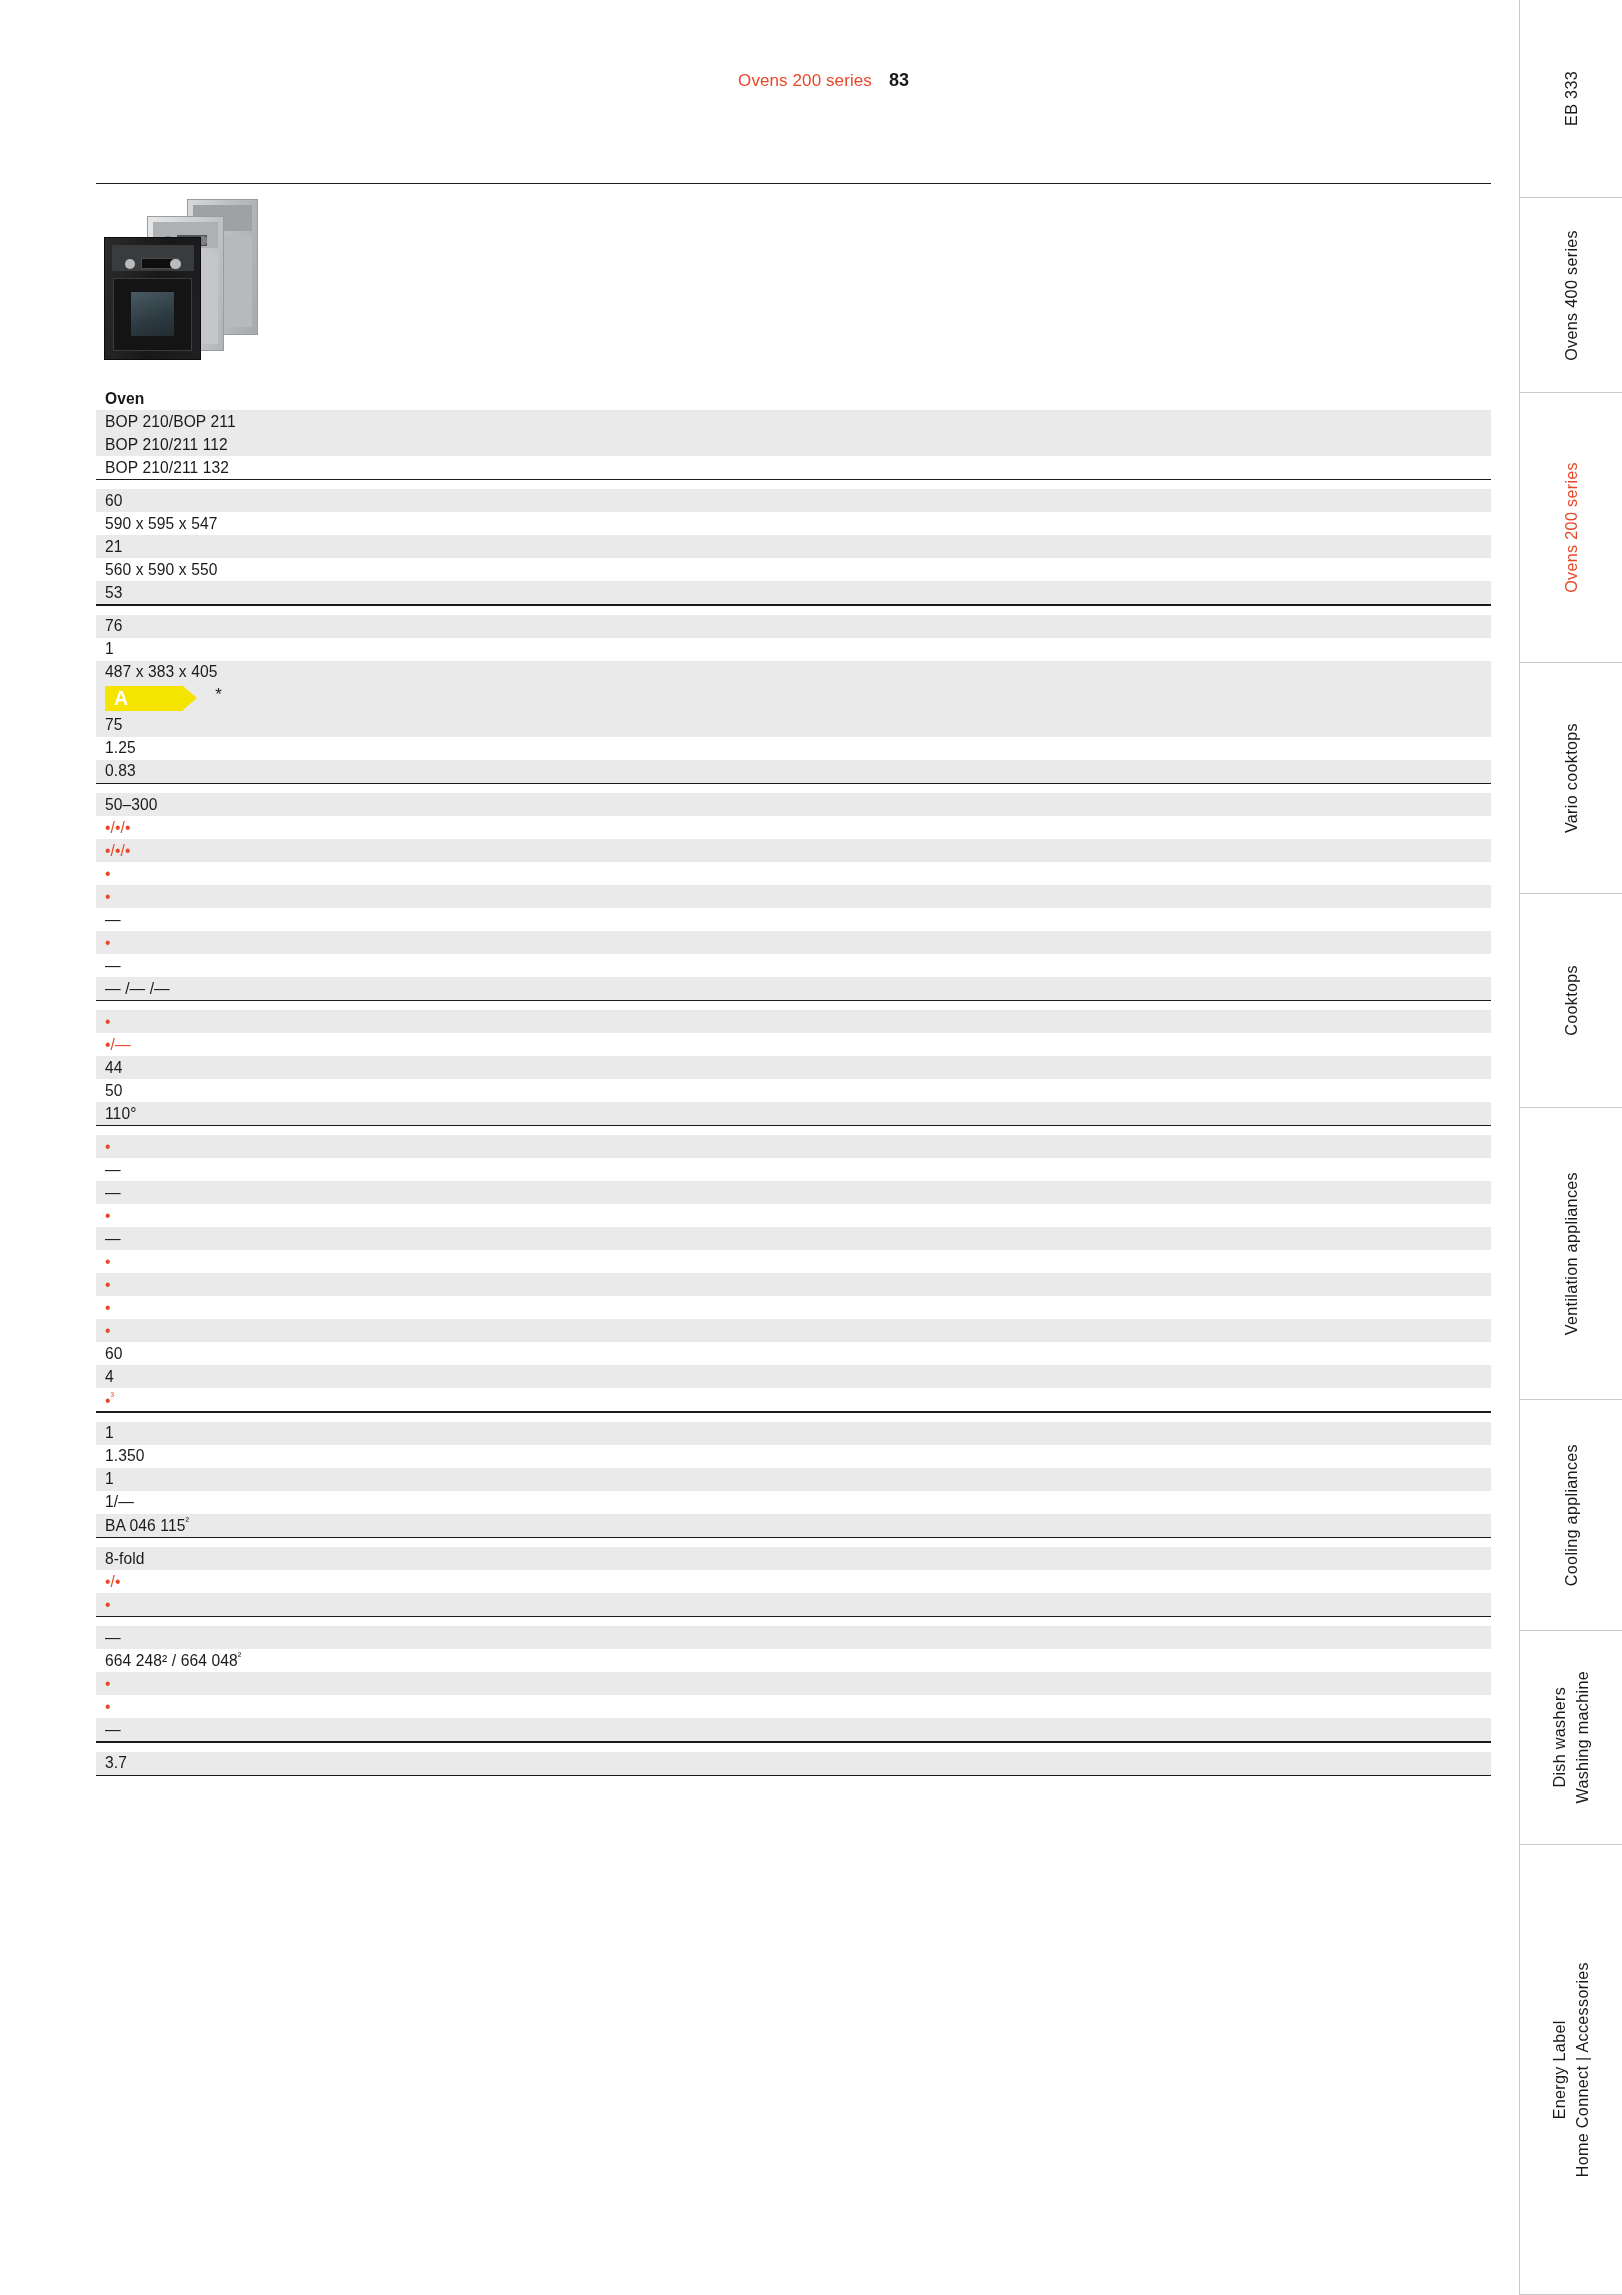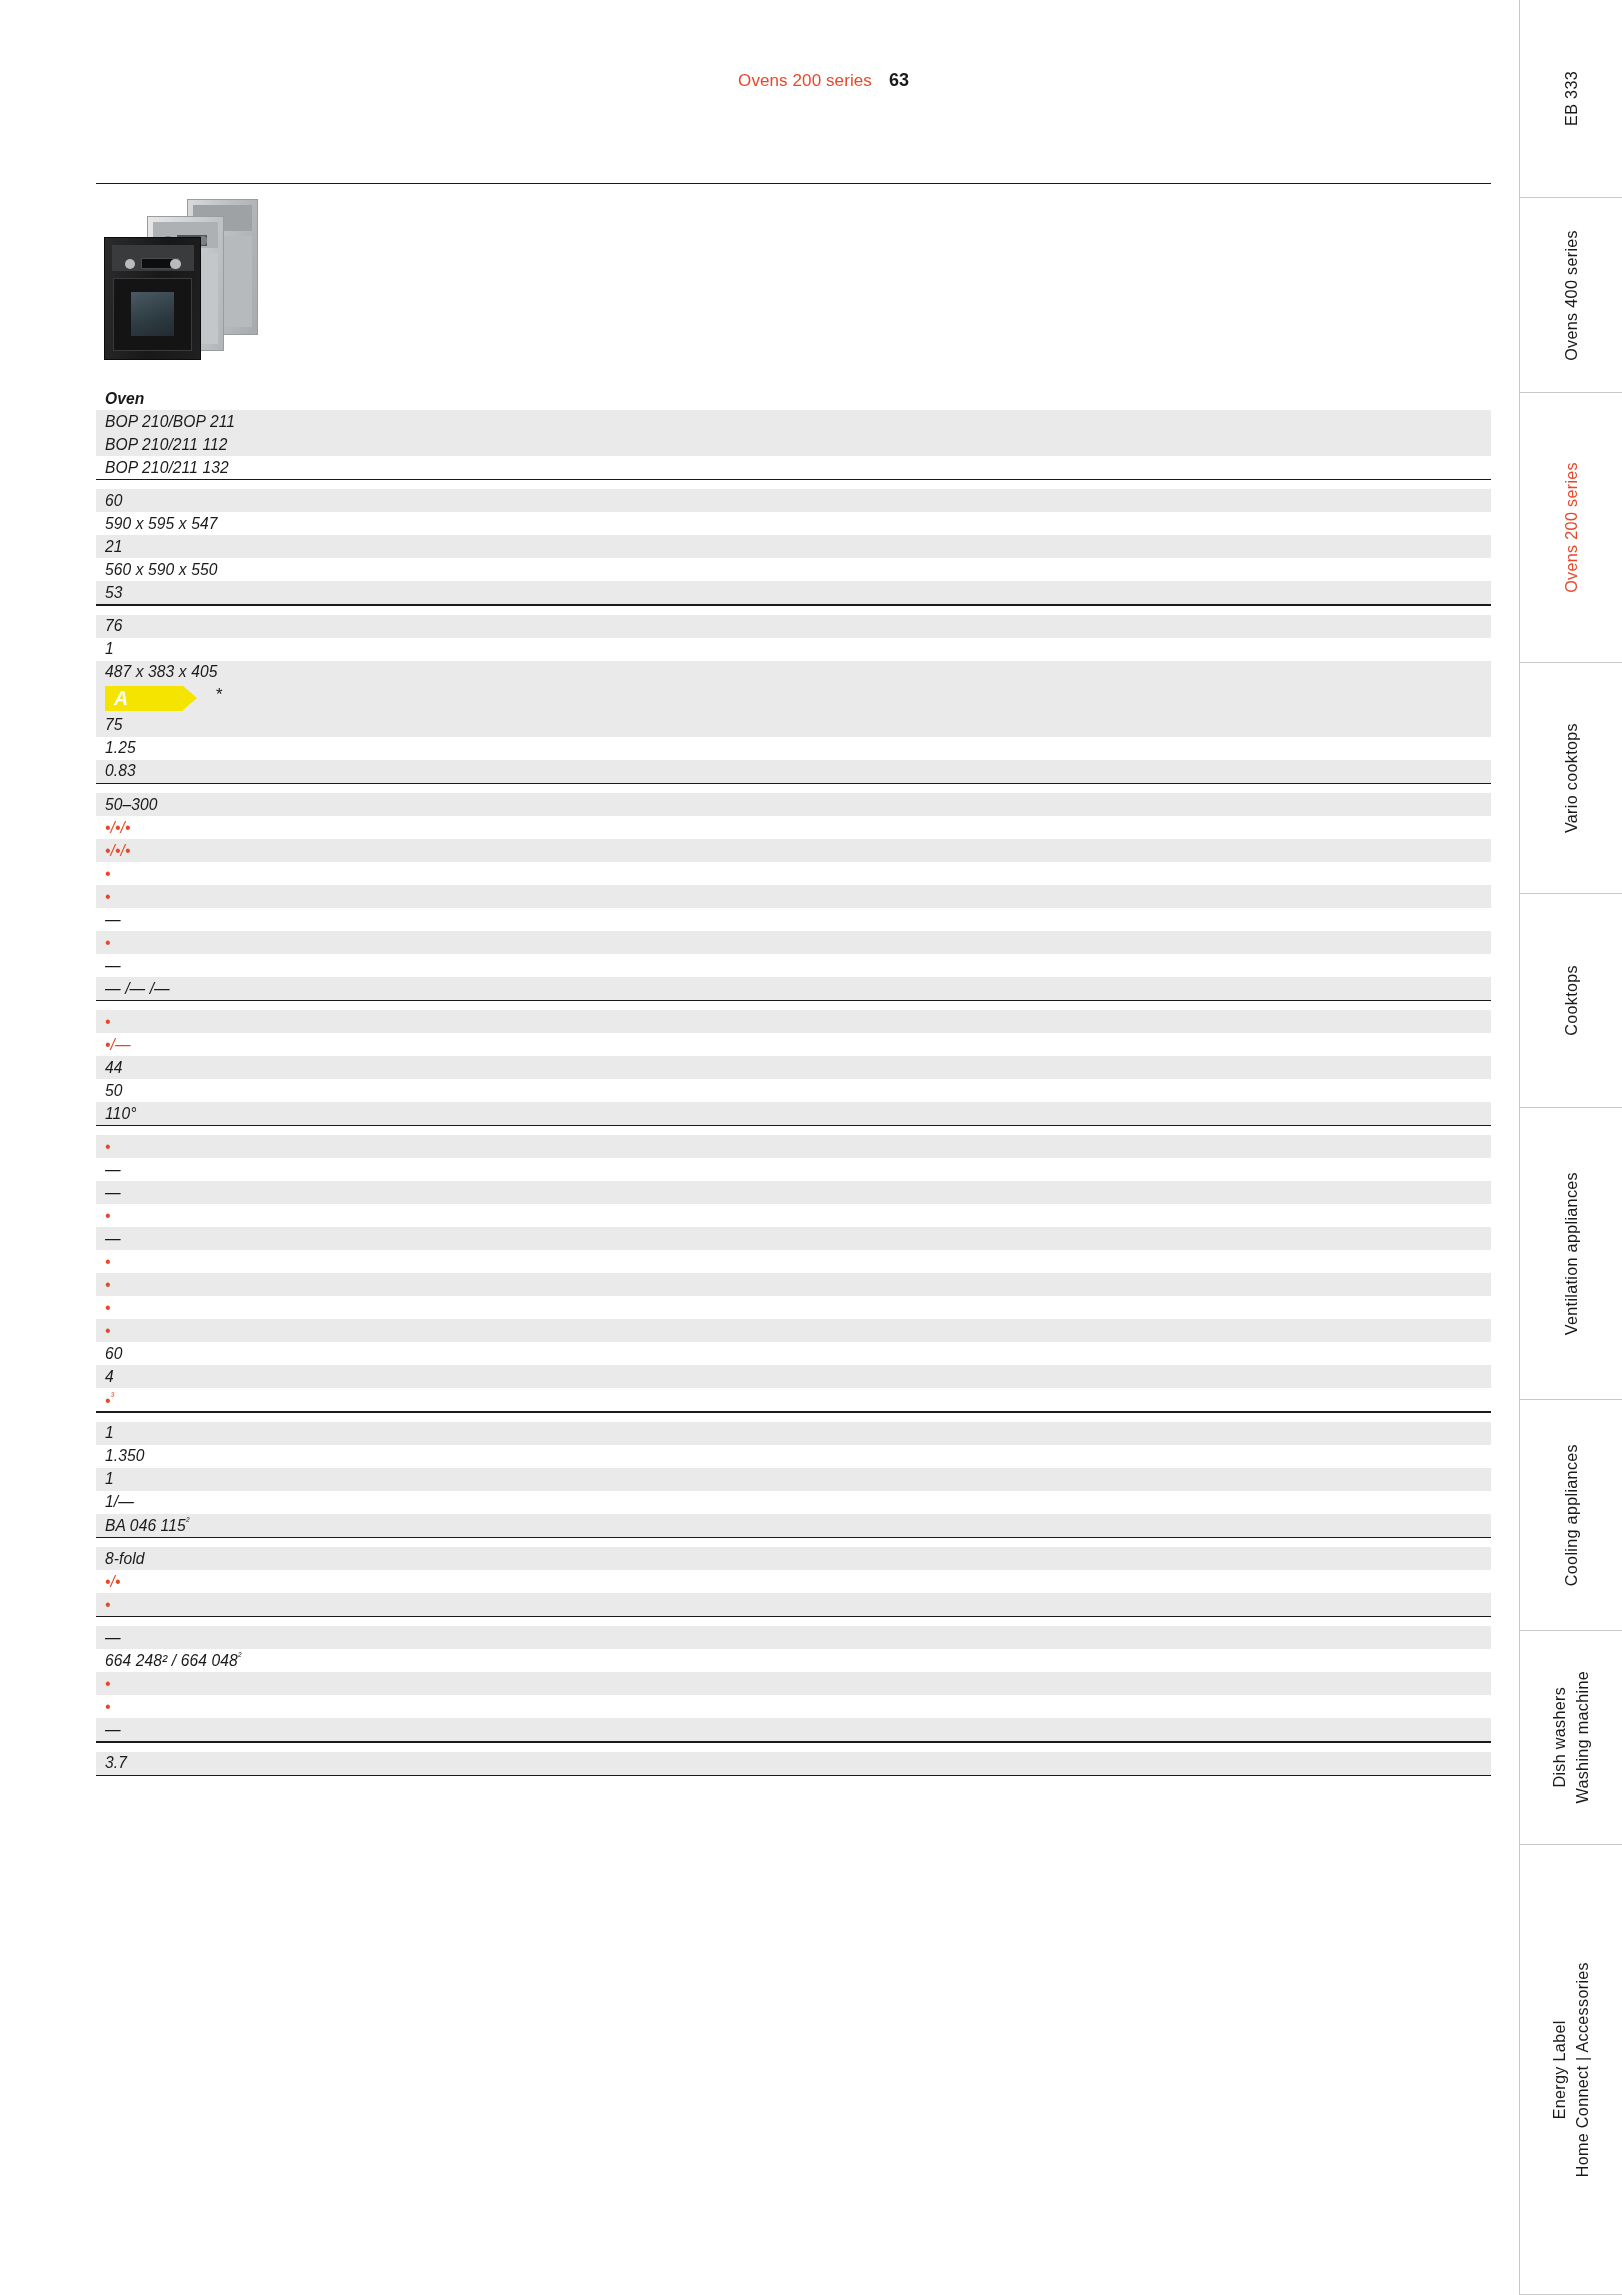--- a/index.html
+++ b/index.html
@@ -186,21 +186,21 @@
     background: linear-gradient(160deg, #4a5a63 0%, #2d3a41 60%, #222b30 100%);
   }
 
   
   .spec-table {
     position: absolute;
     left: 96px;
     top: 387px;
     width: 1395px;
   }
-  .group { margin: 0; font-style: italic; }
+  .group { margin: 0; }
   .row {
     height: 23px;
     display: flex;
     align-items: center;
     padding-left: 9px;
     box-sizing: border-box;
     font-size: 15.6px;
     letter-spacing: 0.1px;
     color: #1a1a1a;
   }
@@ -265,21 +265,21 @@
   }
   .sup { font-size: 10.4px; vertical-align: super; }
 </style>
 </head>
 <body>
 
 <div class="page">
 
   <div class="header">
     <span class="section-name">Ovens 200 series</span>
-    <span class="page-number">63</span>
+    <span class="page-number">83</span>
   </div>
 
   <div class="rule-top"></div>
 
   <div class="product-image">
     <div class="oven-back">
       <div class="bk-panel"></div>
       <div class="bk-glass"></div>
     </div>
     <div class="oven-mid">

